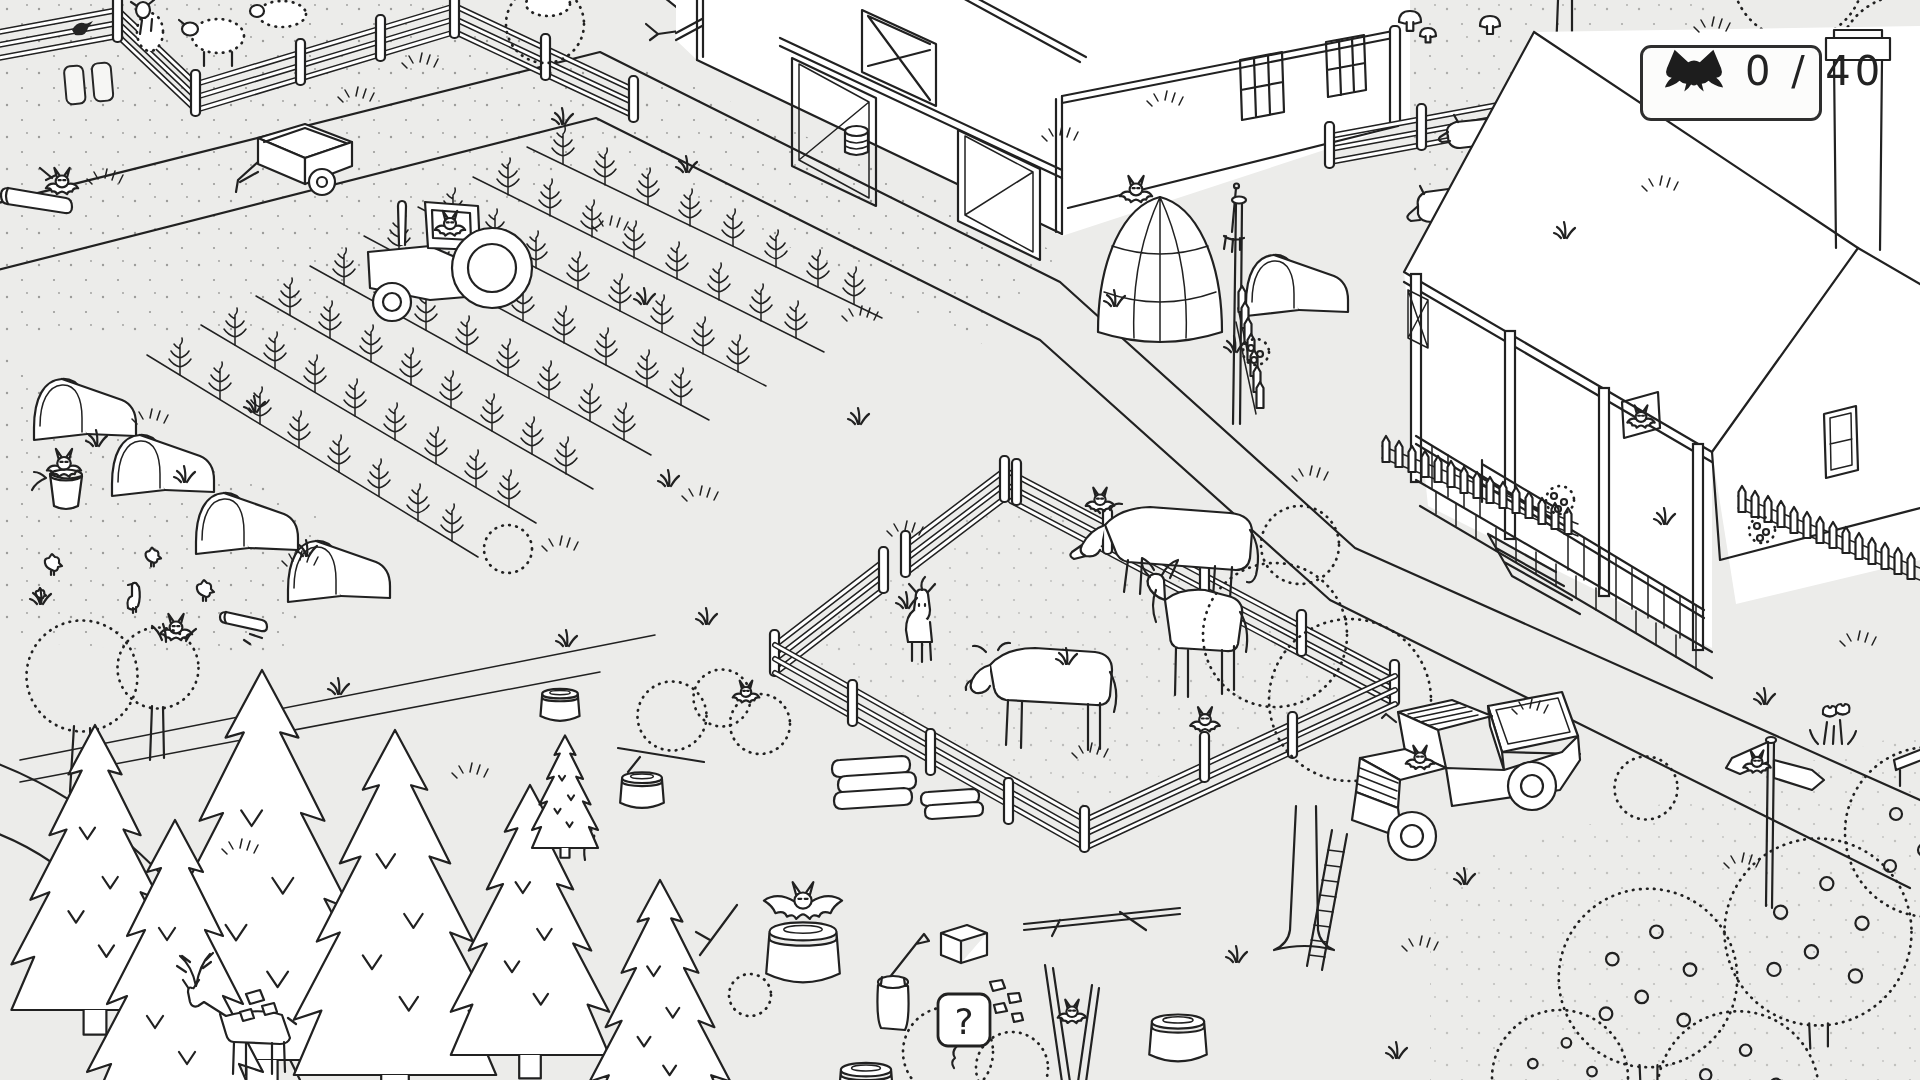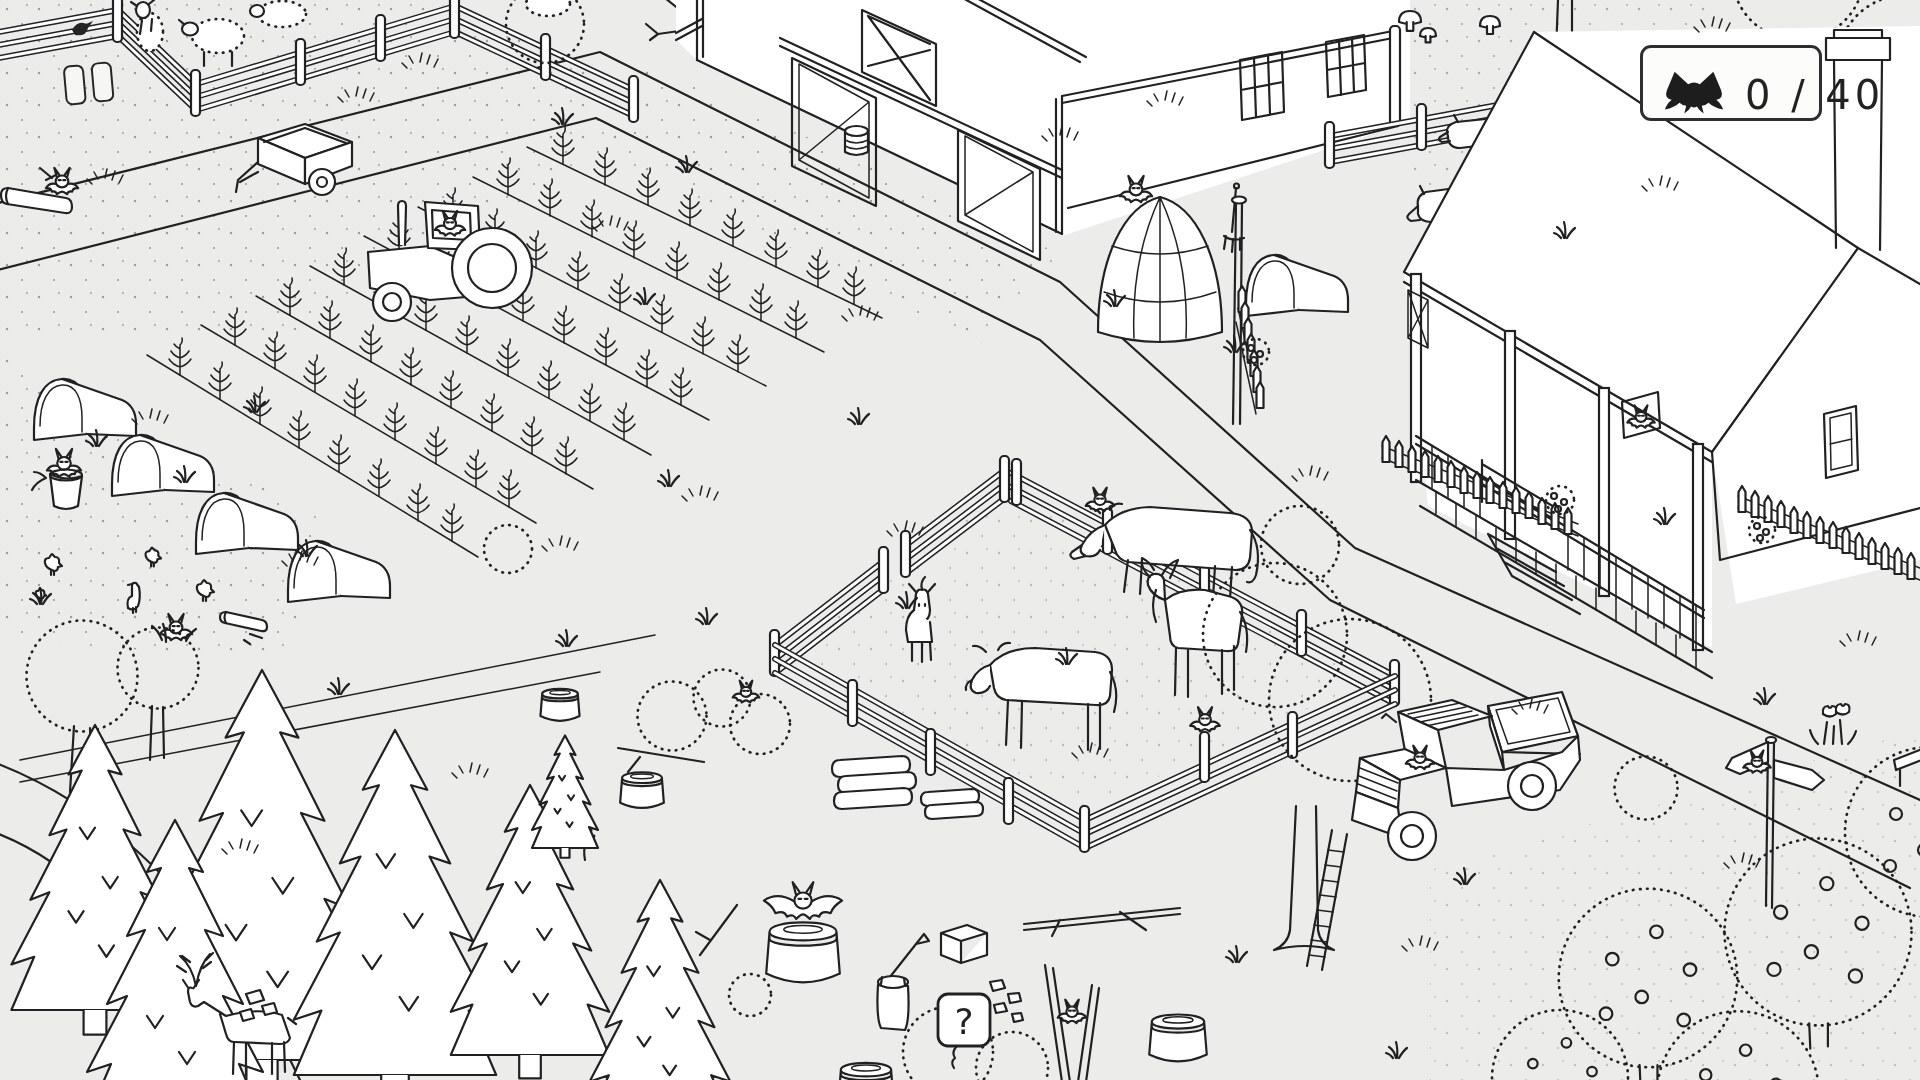--- a/index.html
+++ b/index.html
@@ -10,21 +10,21 @@
   .fw{fill:#ffffff;}
   .dot{stroke-dasharray:.6 6.5;stroke-width:2.7;}
   .thin{stroke-width:1.5;}
   .railD{fill:none;stroke:#212121;stroke-width:6;stroke-linecap:round;}
   .railW{fill:none;stroke:#ffffff;stroke-width:3;stroke-linecap:round;}
   .post{fill:#ffffff;stroke:#212121;stroke-width:2.2;}
   .dk{fill:#242424;stroke:none;}
   .stip{fill:url(#stipple);}
   
   .hud-badge{position:absolute;left:1640px;top:45px;width:182px;height:76px;box-sizing:border-box;
-    background:#FCFCFB;border:3.5px solid #2e2e2e;border-radius:11px;display:flex;align-items:flex-end;
+    background:#FCFCFB;border:3.5px solid #2e2e2e;border-radius:11px;display:flex;align-items:flex-start;
     gap:20px;padding:0 20px;}
   .hud-badge svg{flex:0 0 auto;}
   .hud-count{font-size:40px;color:#222;letter-spacing:4px;white-space:nowrap;
     font-family:"DejaVu Sans",sans-serif;}
   .pause-btn{position:absolute;left:64px;top:62px;width:52px;height:44px;display:flex;gap:7px;}
   .pause-btn span{display:block;width:17px;height:36px;background:#F6F6F4;border:2.5px solid #262626;
     border-radius:7px;}
   .pause-btn span:first-child{transform:rotate(-5deg) translateY(3px);}
   .pause-btn span:last-child{transform:rotate(-5deg);}
 </style>

